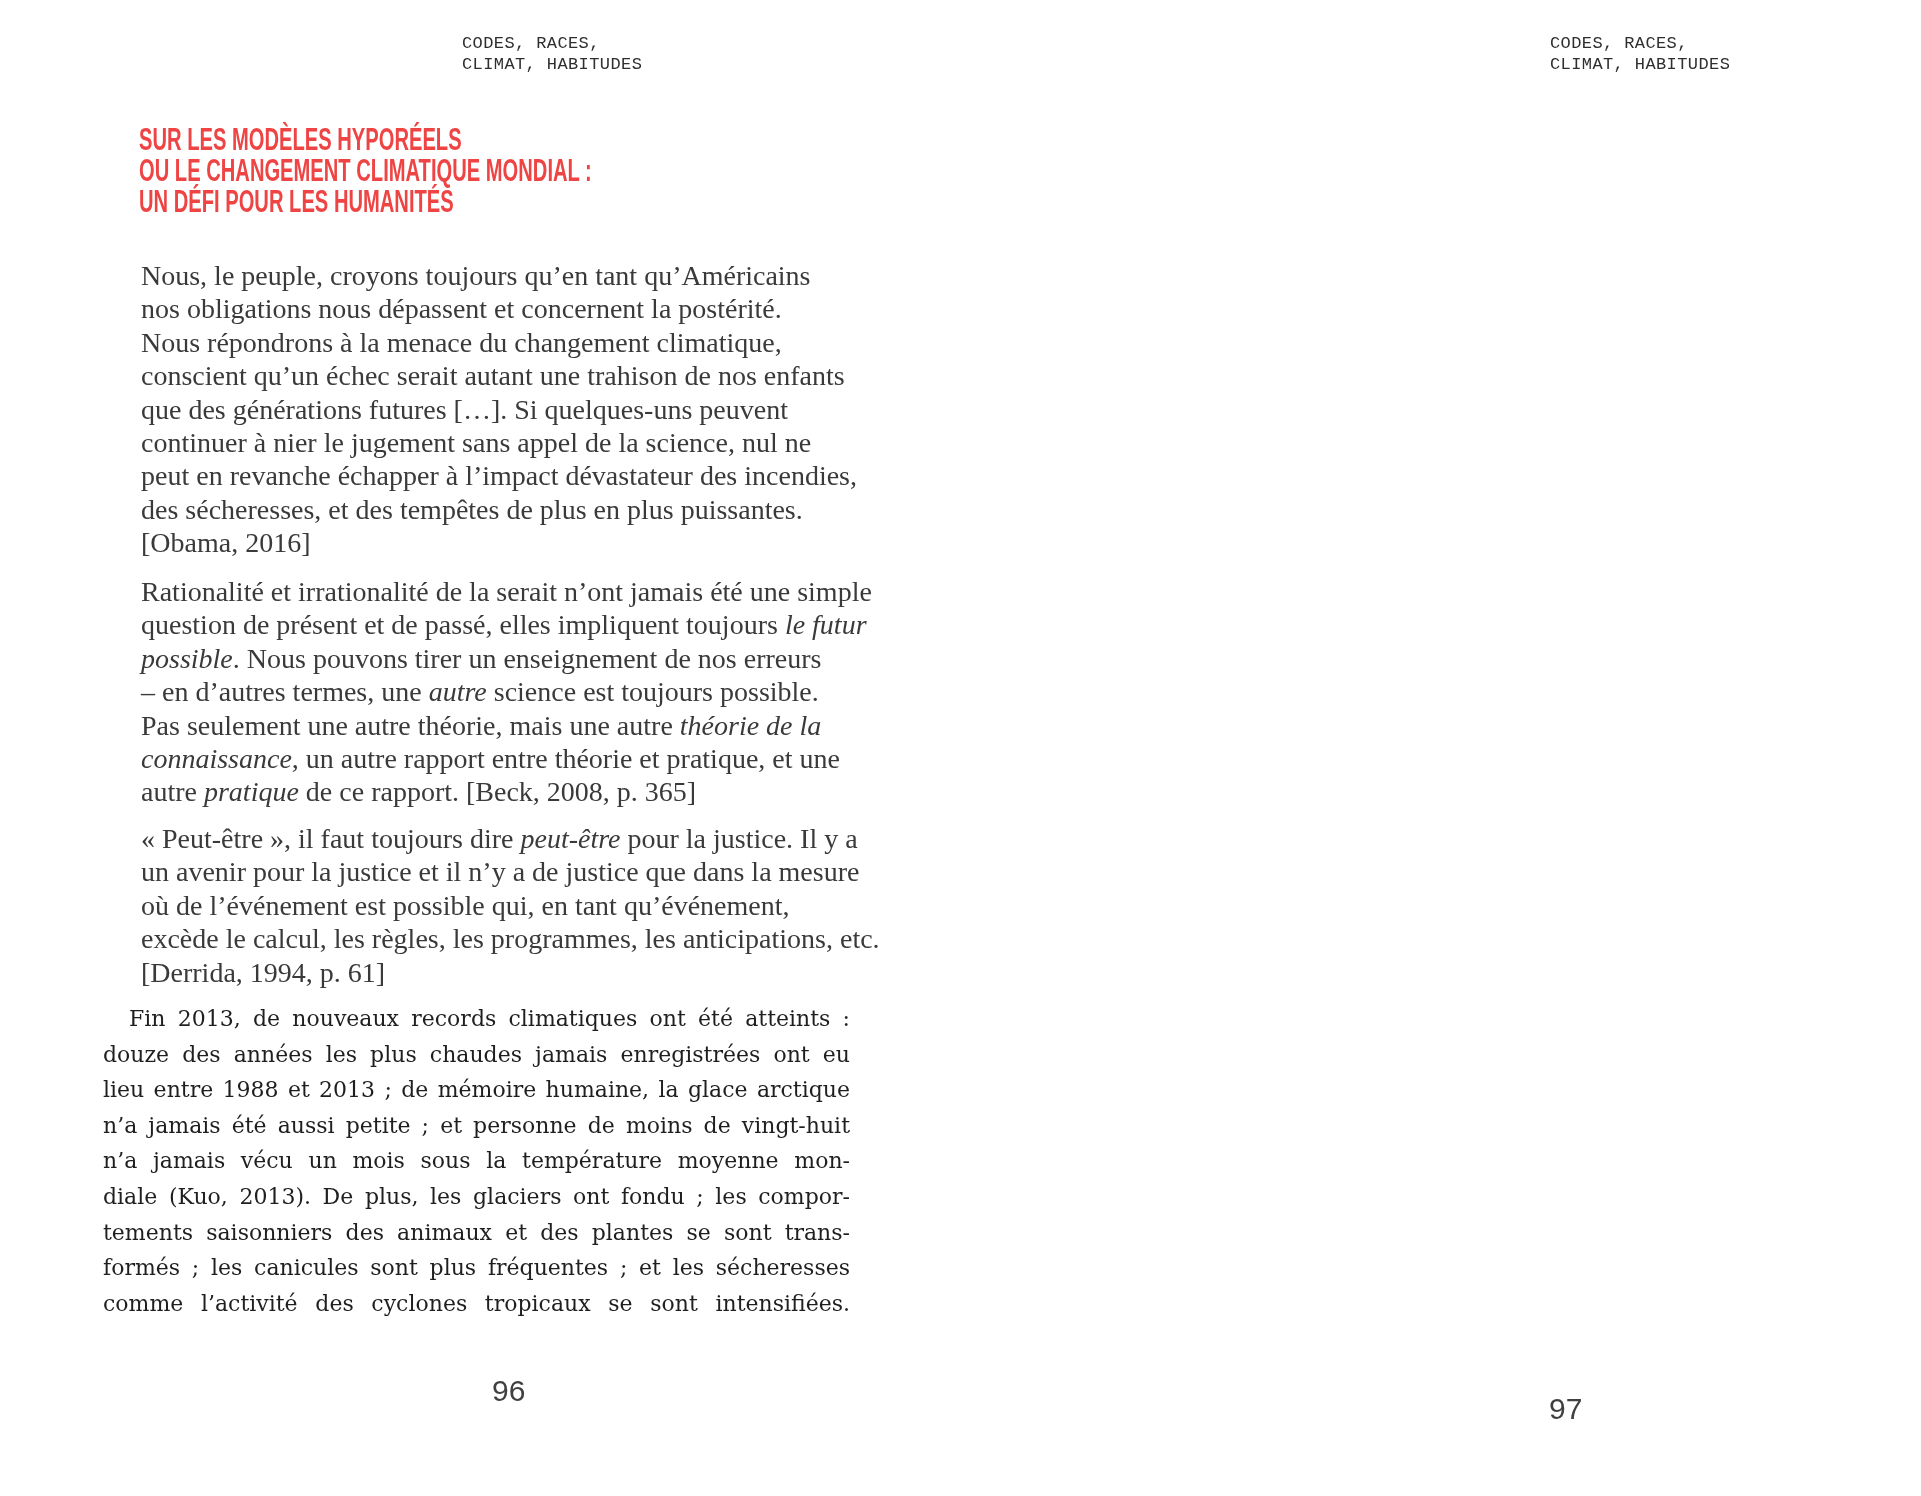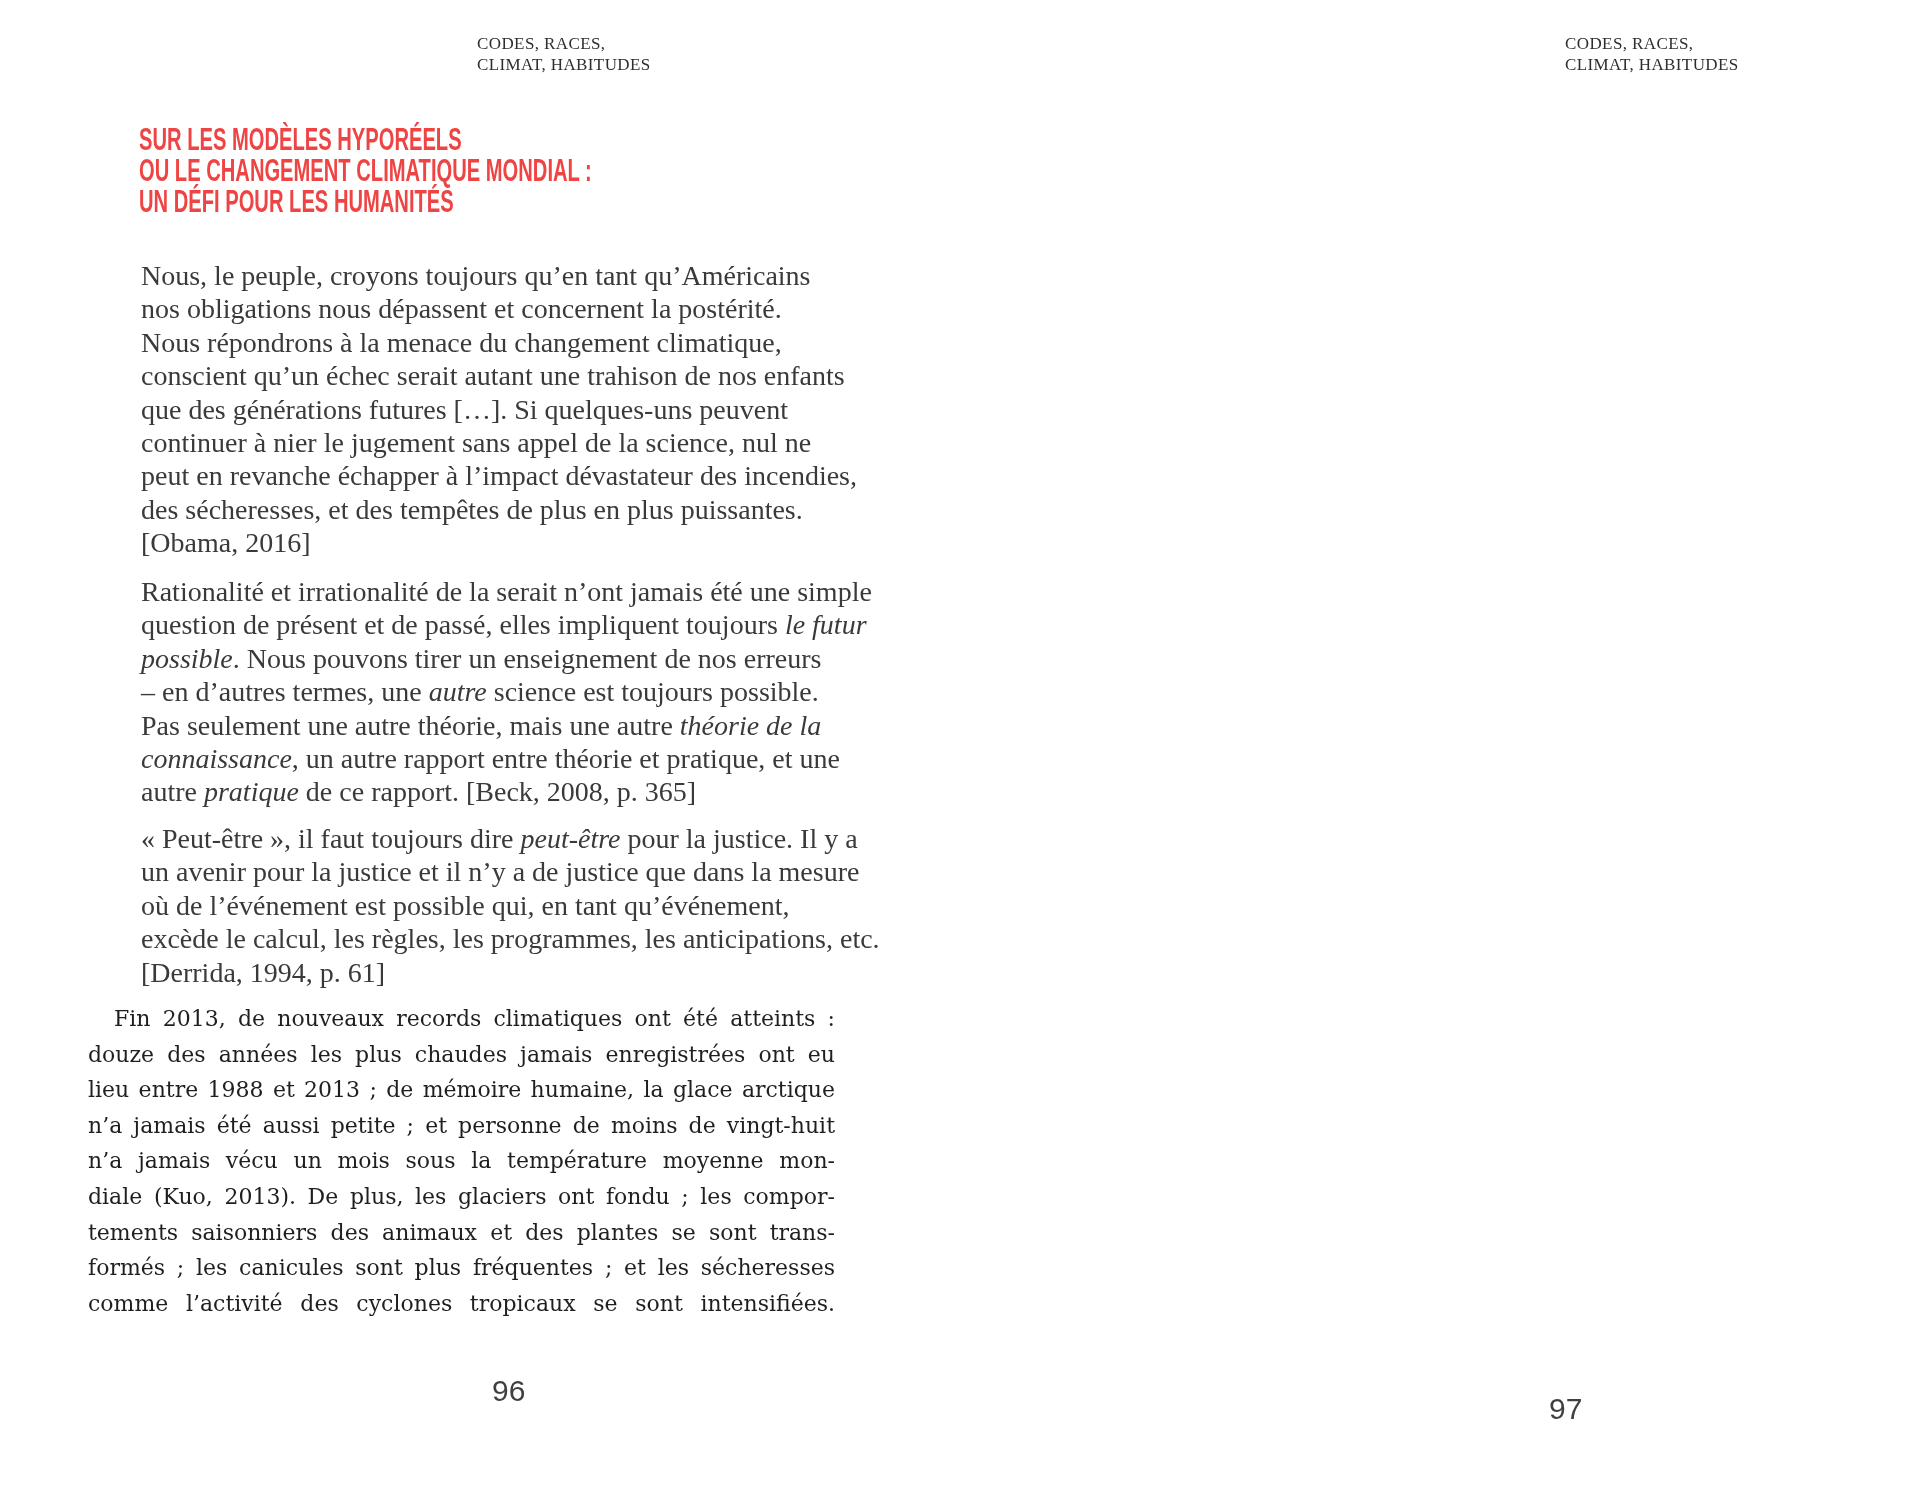--- a/index.html
+++ b/index.html
@@ -10,25 +10,24 @@
     overflow:hidden;
     font-family:"Liberation Sans", sans-serif;
   }
   .page{position:absolute;top:0;bottom:0;}
   .page.left{left:0;width:960px;}
   .page.right{left:960px;width:961px;}
 
   
   .running-head{
     position:absolute;
-    font-family:Liberation Serif, serif;
+    font-family:Liberation Mono, monospace;
     font-size:17px;line-height:21px;
     letter-spacing:.4px;
     color:#2e2e2e;
-    margin-left:15px;
   }
   .left .running-head{left:462px;top:33px;}
   .right .running-head{left:590px;top:33px;}
 
   
   .title{
     position:absolute;left:139px;top:124px;margin:0;
     font-weight:bold;color:#ef4444;
   }
   .title-line{
@@ -49,21 +48,21 @@
   .ep1{top:259px;}
   .ep2{top:575px;}
   .ep3{top:822px;}
 
   
   .body-col{
     position:absolute;
     font-family:"DejaVu Serif", serif;
     color:#1f1f1f;
   }
-  .left-body{left:88px;top:1001px;width:747px;font-size:22px;}
+  .left-body{left:103px;top:1001px;width:747px;font-size:22px;}
   .left-body .body-line{line-height:35.6px;}
 
   .body-line{
     text-align:justify;
     text-align-last:justify;
   }
   .left-body .body-line.indent{padding-left:26px;}
 
   
   .folio{

